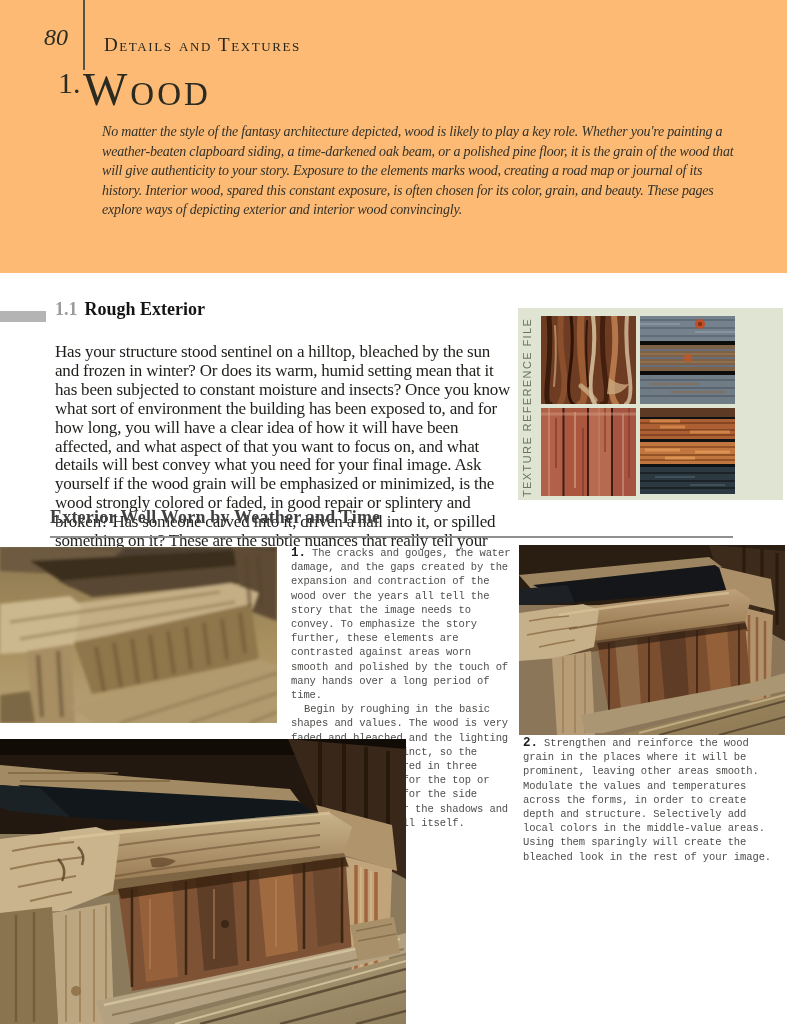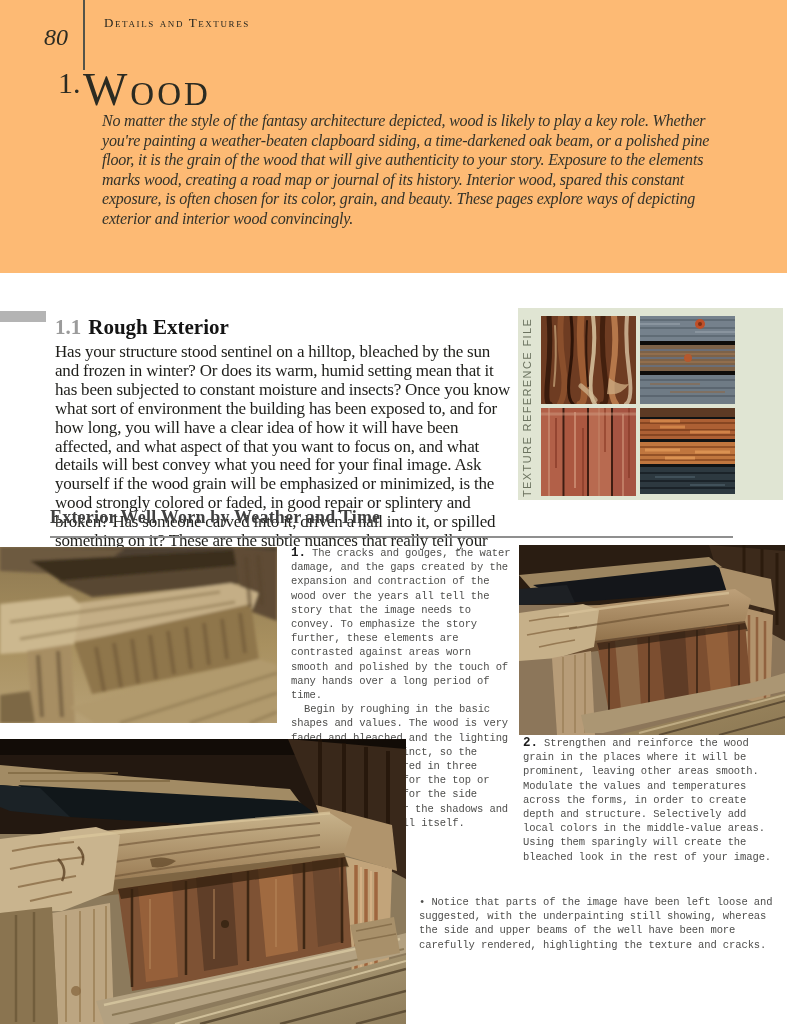--- a/index.html
+++ b/index.html
@@ -6,35 +6,35 @@
   body { background:#ffffff; }
   .page {
     position:relative; width:787px; height:1024px; background:#ffffff;
     overflow:hidden; font-family:"Liberation Serif", serif; color:#1f1f1a;
   }
   
   .band { position:absolute; left:0; top:0; width:787px; height:273px; background:#fdba74; }
   .folio { position:absolute; left:44px; top:24px; font-style:italic; font-size:24px; color:#2b2b22; }
   .folio-rule { position:absolute; left:83px; top:0; width:2px; height:70px; background:#54544a; }
   .chapter {
-    position:absolute; left:104px; top:15px; font-variant:small-caps; letter-spacing:1.6px;
-    font-size:13px; color:#26261f;
+    position:absolute; left:104px; top:34px; font-variant:small-caps; letter-spacing:1.6px;
+    font-size:19px; color:#26261f;
   }
   .title-number { position:absolute; left:58px; top:66px; font-size:30px; color:#2b2b22; }
   .title-word {
     position:absolute; left:83px; top:62px; font-variant:small-caps; font-size:47px;
     letter-spacing:3px; color:#2b2b22; font-weight:normal;
   }
   .intro {
-    position:absolute; left:102px; top:111px; width:642px; font-style:italic;
-    font-size:16px; line-height:19.6px; letter-spacing:-0.2px; color:#32322a;
+    position:absolute; left:102px; top:122px; width:642px; font-style:italic;
+    font-size:14px; line-height:19.6px; letter-spacing:-0.2px; color:#32322a;
   }
   
   .sec-bar { position:absolute; left:0; top:311px; width:46px; height:11px; background:#b4b4b4; }
-  .sec-head { position:absolute; left:55px; top:315px; font-weight:bold; font-size:21px; }
+  .sec-head { position:absolute; left:55px; top:299px; font-weight:bold; font-size:18px; }
   .sec-num { color:#9b9b9b; margin-right:7px; }
   .sec-title { color:#141414; }
   .sec-body {
     position:absolute; left:55px; top:343px; width:458px;
     font-size:17px; line-height:18.9px; letter-spacing:-0.2px; color:#1e1e1a;
   }
   
   .tex-box { position:absolute; left:518px; top:308px; width:265px; height:192px; background:#e0e5d3; }
   .tex-caption {
     position:absolute; left:521px; top:497px; width:185px;
@@ -325,16 +325,15 @@
       <path d="M175,285 L406,222" stroke="#d8c8a2" stroke-width="2" opacity="0.85"></path>
       <polygon points="350,186 394,178 400,214 358,222" fill="#a8906a"></polygon>
       <path d="M356,192 l36,-7 M358,202 l38,-7" stroke="#7c6442" stroke-width="1.6" opacity="0.7"></path>
       <polygon points="0,174 52,168 58,285 0,285" fill="#8a7450"></polygon>
       <path d="M16,176 V283 M34,173 V283" stroke="#6b5838" stroke-width="2.5" opacity="0.8"></path>
       <path d="M60,100 q120,-14 270,-26" stroke="#dcc79c" stroke-width="3" fill="none" opacity="0.7"></path>
     </svg>
   </div>
 
   <div class="step-text st3">
-    <p class="bullet">• Notice that parts of the image have been left loose and suggested, with the underpainting still showing, whereas the side and upper beams of the well have been more carefully rendered, highlighting the texture and cracks.</p>
   </div>
 
 </div>
 
 </body></html>

